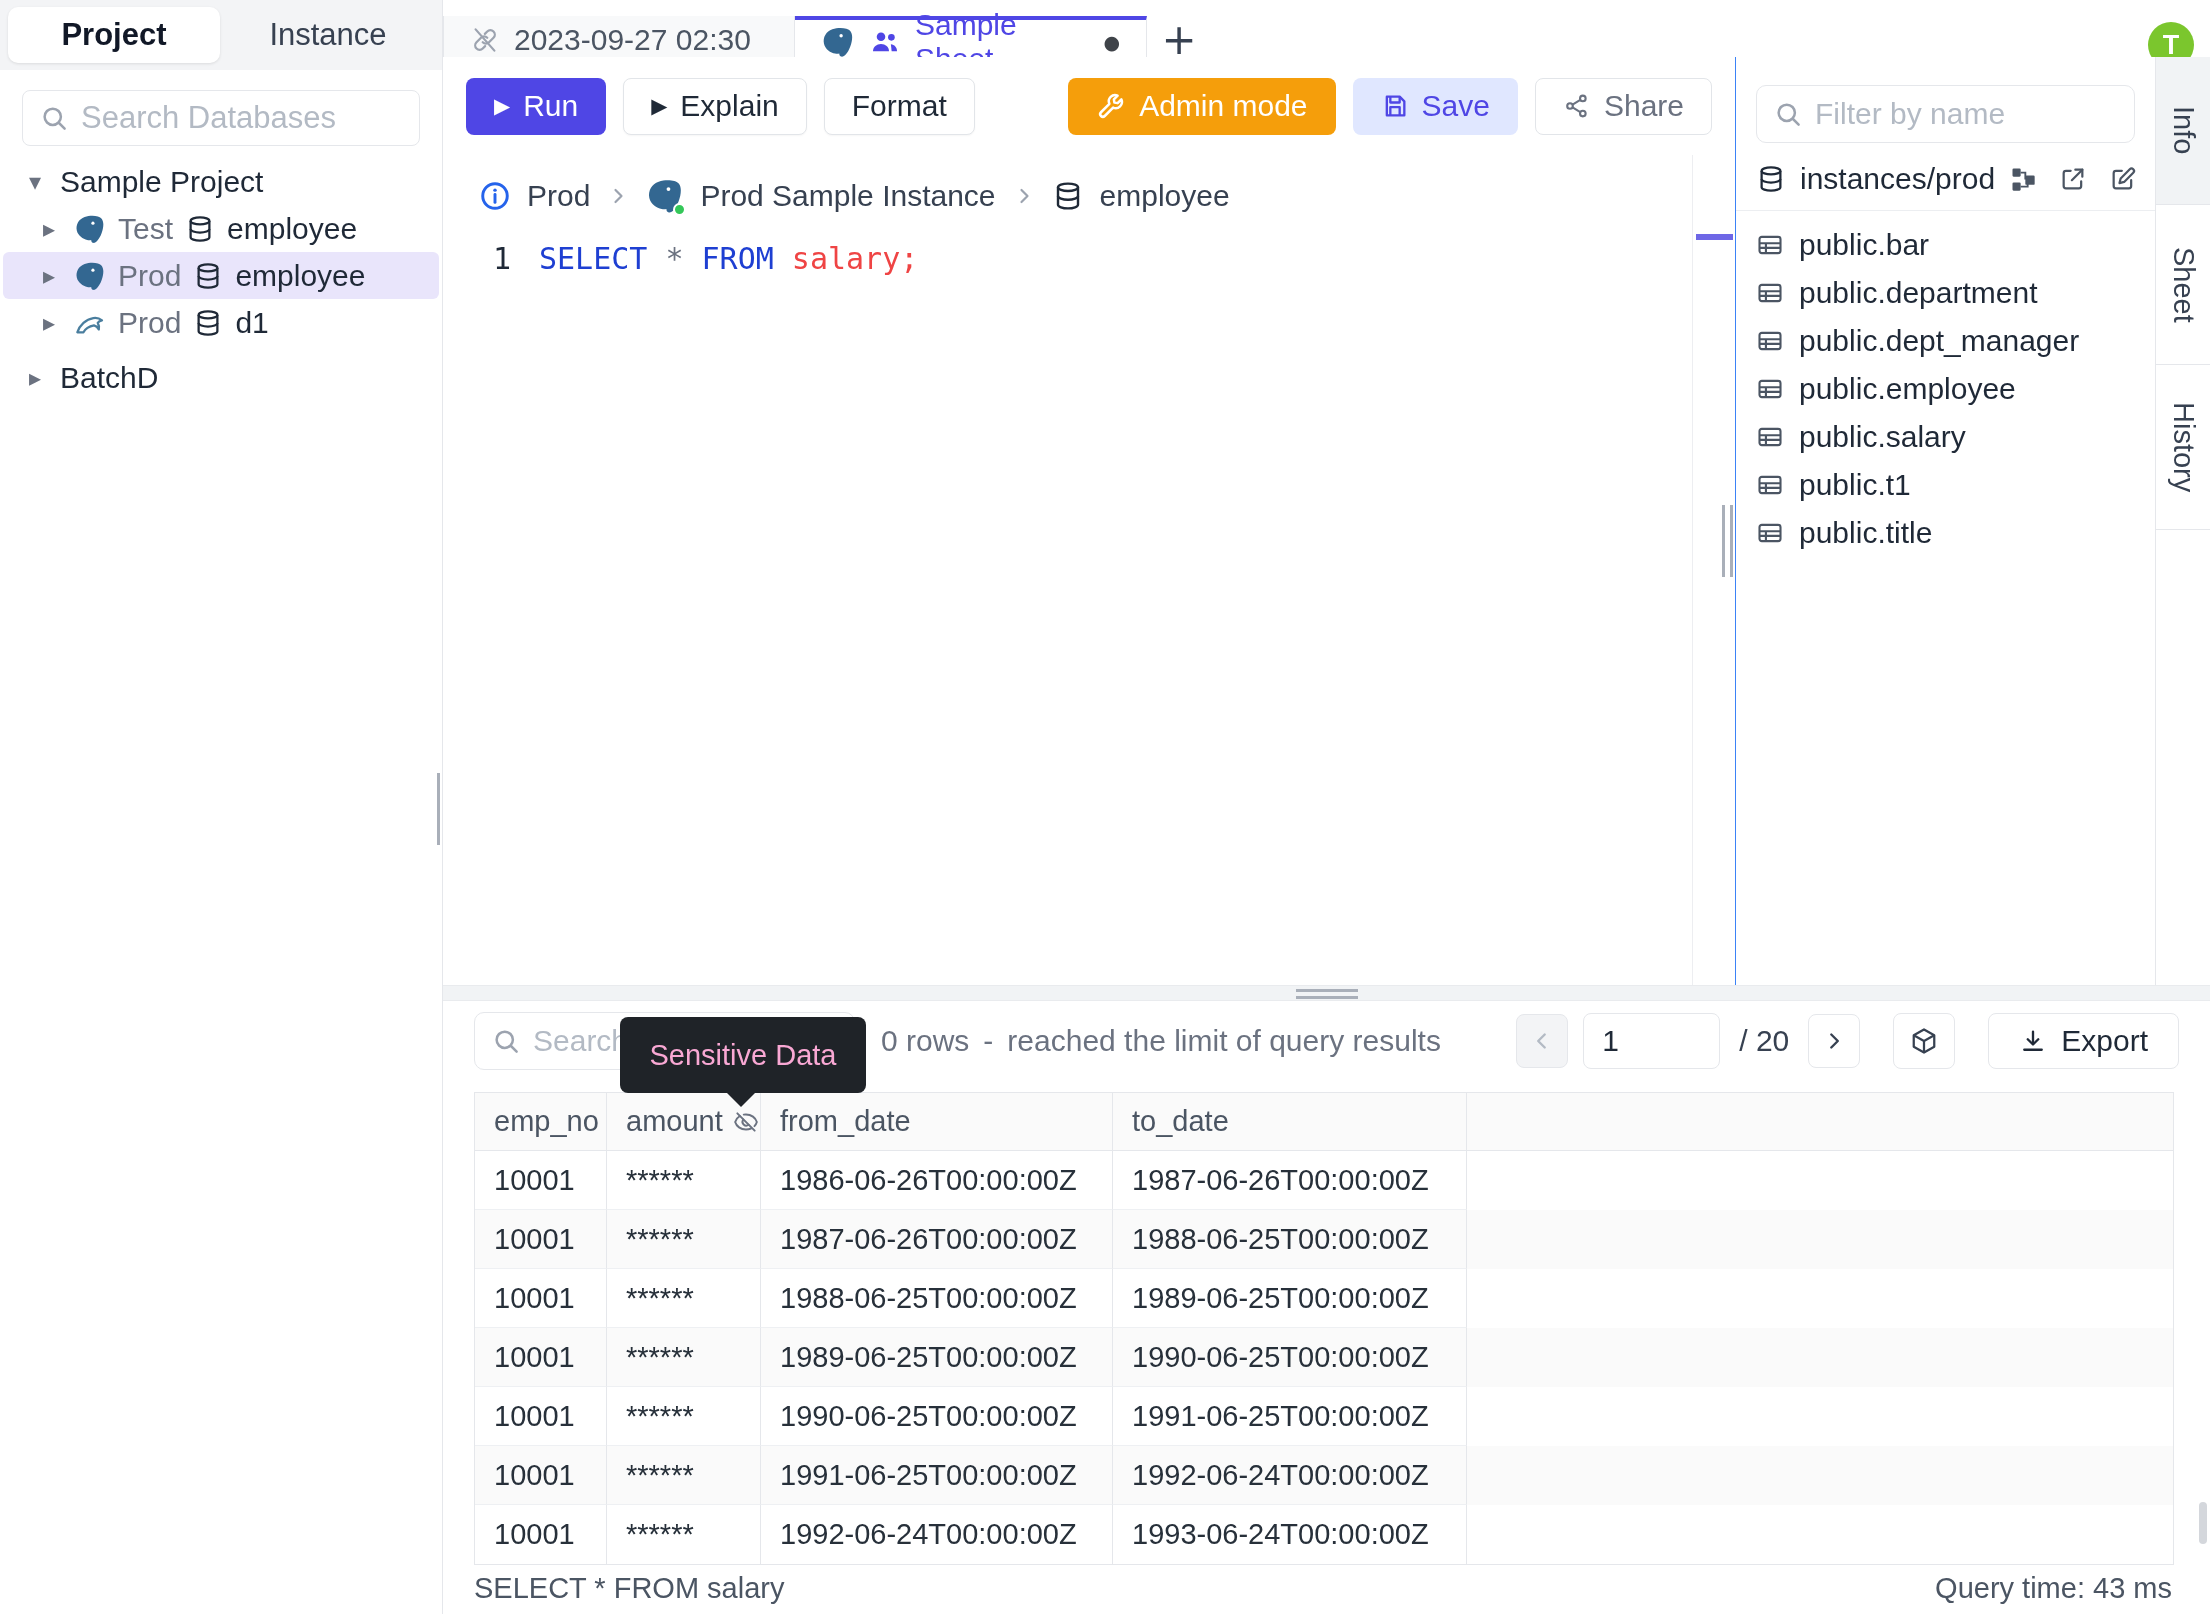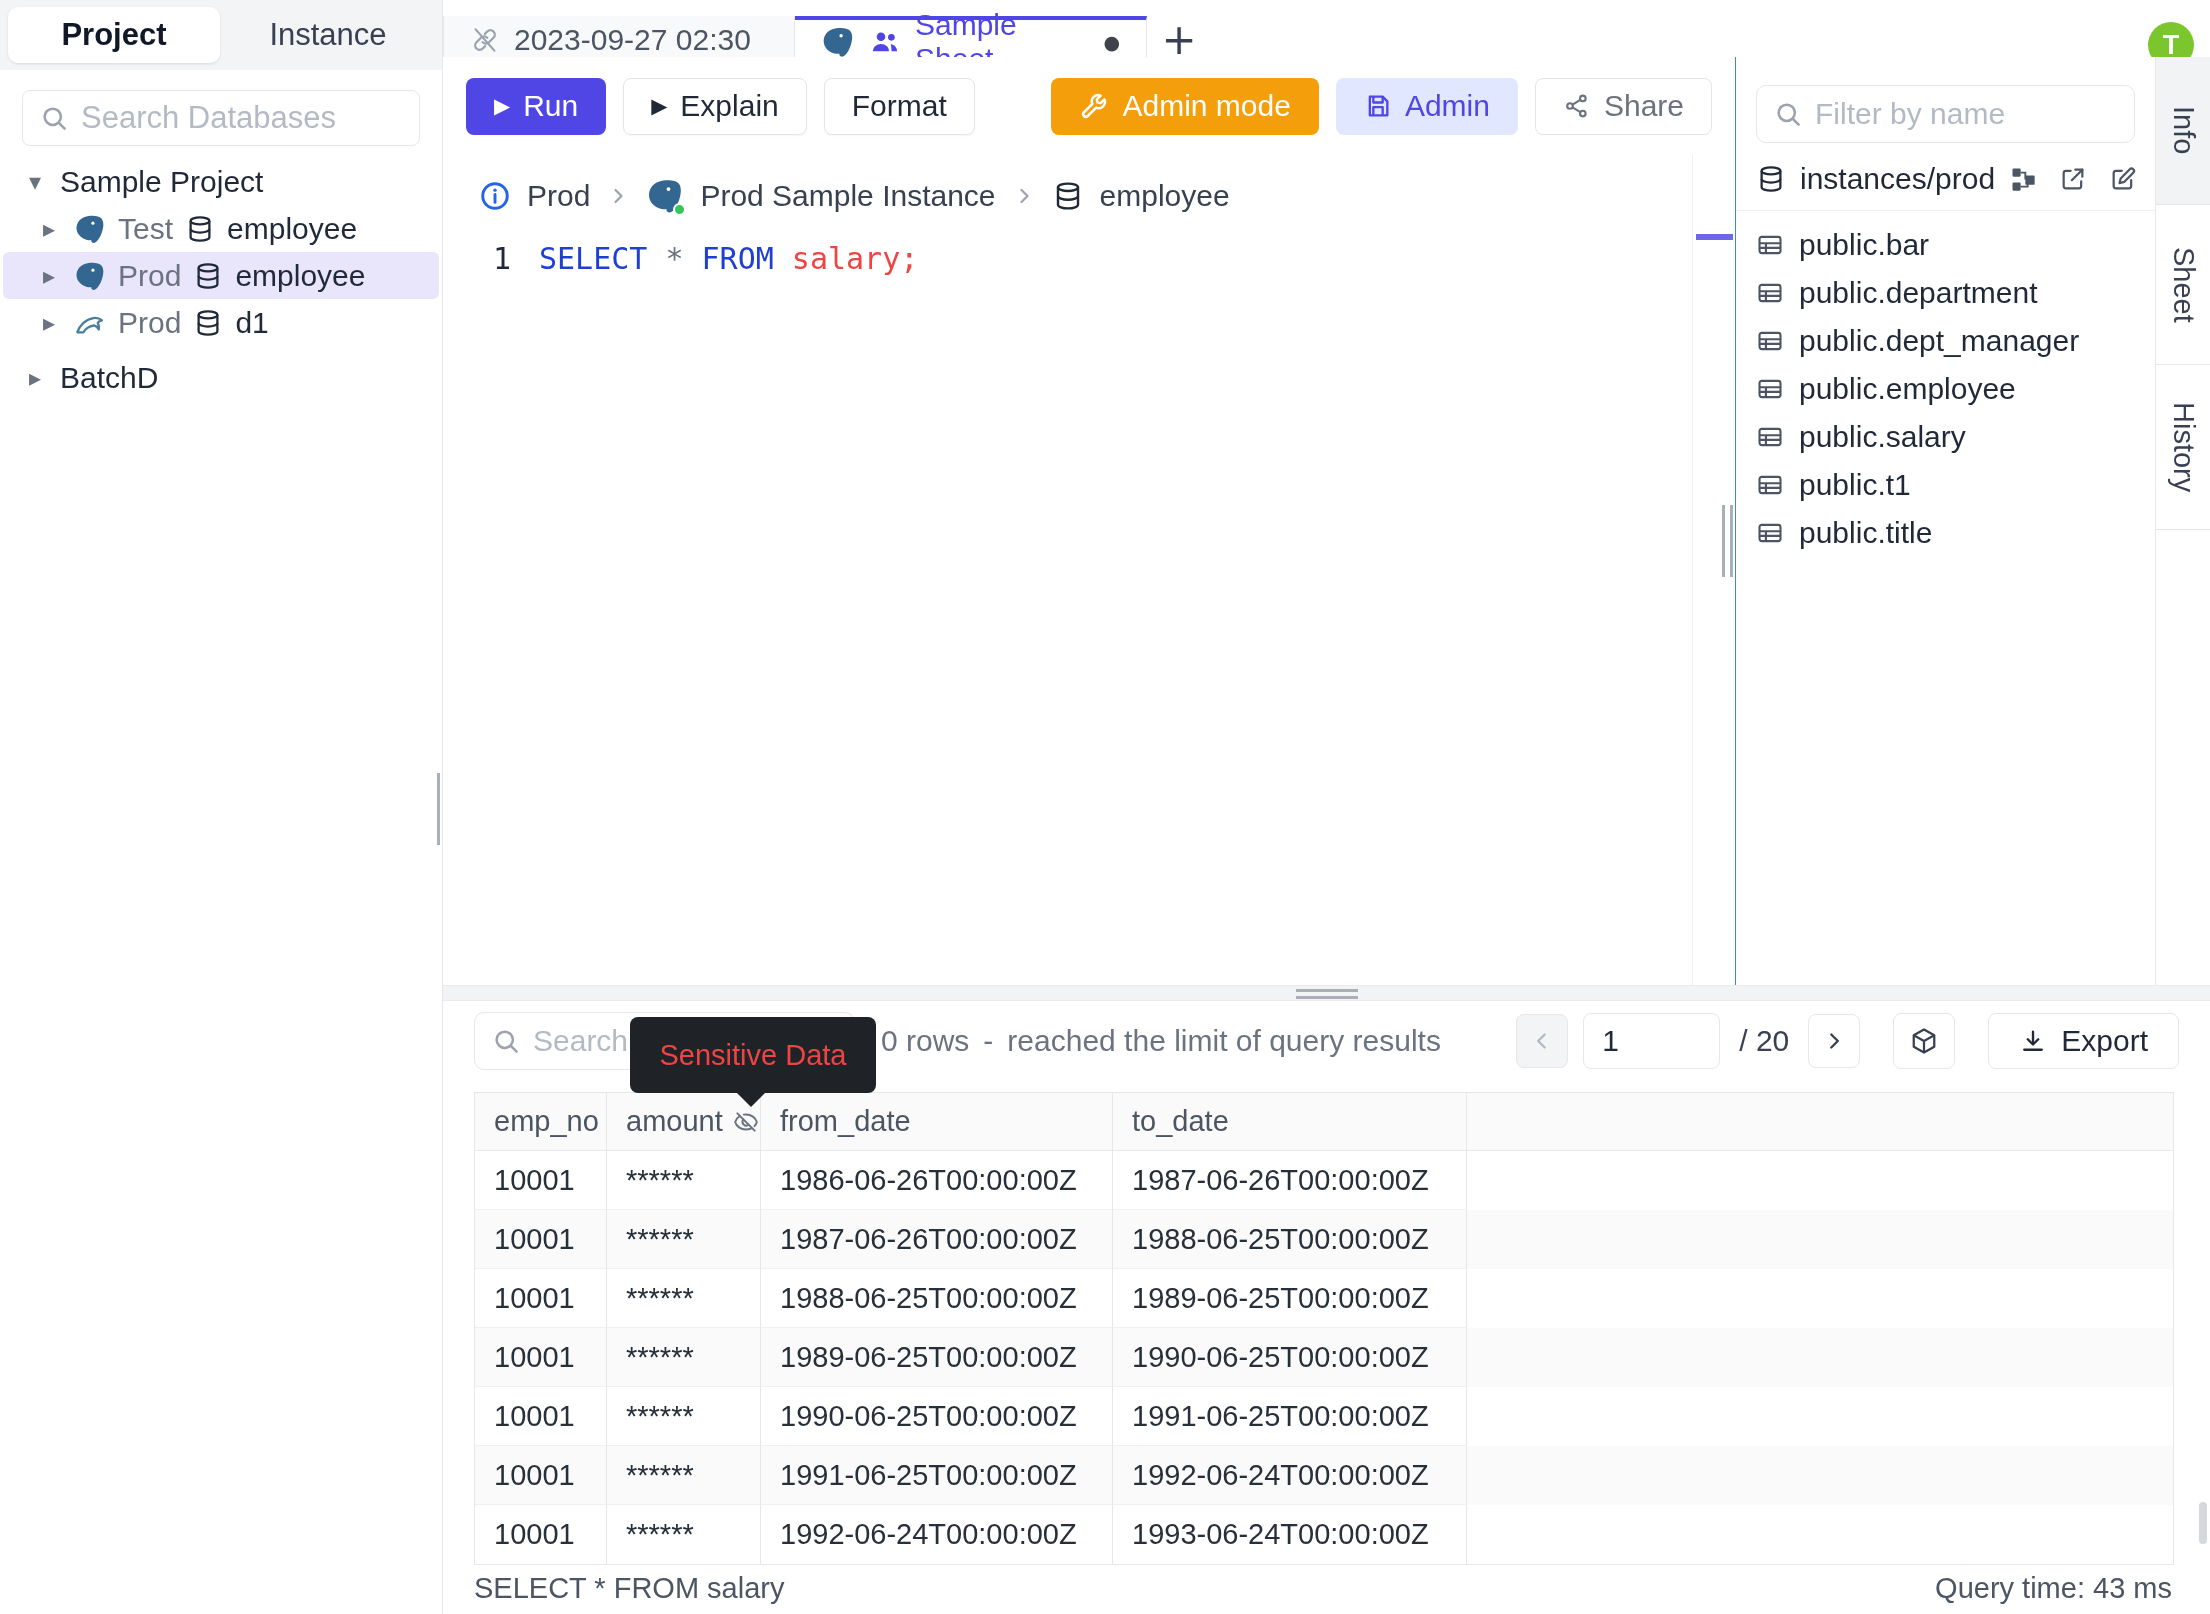--- a/index.html
+++ b/index.html
@@ -97,21 +97,21 @@
   .res-search input::placeholder { color:#b3bac4; }
   .row-count { font-size:30px; color:#6b7280; display:flex; gap:14px; align-items:center; white-space:nowrap; }
   .pager { margin-left:auto; display:flex; align-items:center; gap:15px; }
   .pg-btn { width:52px; height:54px; border:1px solid #e5e7eb; border-radius:8px; background:#fff; display:flex; align-items:center; justify-content:center; color:#374151; cursor:pointer; }
   .pg-btn.disabled { background:#f3f4f6; color:#b3bac4; }
   .page-input { width:137px; height:56px; border:1px solid #e5e7eb; border-radius:8px; font-size:30px; color:#1f2937; padding:0 18px; }
   .page-total { font-size:30px; color:#374151; margin:0 4px; }
   .icon-btn { width:62px; height:56px; border:1px solid #e5e7eb; border-radius:8px; background:#fff; display:flex; align-items:center; justify-content:center; color:#374151; cursor:pointer; margin-left:18px; }
   .export-btn { height:56px; border:1px solid #e5e7eb; border-radius:8px; background:#fff; display:flex; align-items:center; justify-content:center; gap:14px; color:#1f2937; font-size:30px; padding:0 30px; cursor:pointer; margin-left:18px; }
 
-  .tooltip { position:absolute; left:187px; top:16px; width:246px; height:76px; background:#1f2328; border-radius:8px; color:#ef4444; font-size:29px; display:flex; align-items:center; justify-content:center; z-index:5; }
+  .tooltip { position:absolute; left:177px; top:16px; width:246px; height:76px; background:#1f2328; border-radius:8px; color:#f9a8d4; font-size:29px; display:flex; align-items:center; justify-content:center; z-index:5; }
   .tooltip::after { content:""; position:absolute; top:100%; left:107px; border:14px solid transparent; border-top-color:#1f2328; }
 
   .rtable { margin:11px 36px 0 31px; width:1700px; border:1px solid #e5e7eb; }
   .trow { display:flex; }
   .trow.head { background:#fafafa; border-bottom:1px solid #e5e7eb; }
   .tcell { height:59px; display:flex; align-items:center; padding:0 19px; font-size:29px; color:#27303a; border-right:1px solid #e5e7eb; }
   .trow.head .tcell { height:57px; color:#4b5563; gap:10px; }
   .c0 { width:132px; } .c1 { width:154px; } .c2 { width:352px; } .c3 { width:354px; }
   .cfill { flex:1; border-right:none; }
   .trow.body .tcell { border-bottom:1px solid #eef0f3; }
@@ -343,21 +343,21 @@
     <button class="btn btn-admin">
       <svg class="icon" width="30" height="30">
           <use href="#i-wrench"></use>
         </svg>
       <span>Admin mode</span>
     </button>
     <button class="btn btn-save">
       <svg class="icon" width="28" height="28">
           <use href="#i-save"></use>
         </svg>
-      <span>Admin</span>
+      <span>Save</span>
     </button>
     <button class="btn btn-share">
       <svg class="icon" width="28" height="28">
           <use href="#i-share"></use>
         </svg>
       <span>Share</span>
     </button>
   </div>
 
   <div class="editor">

